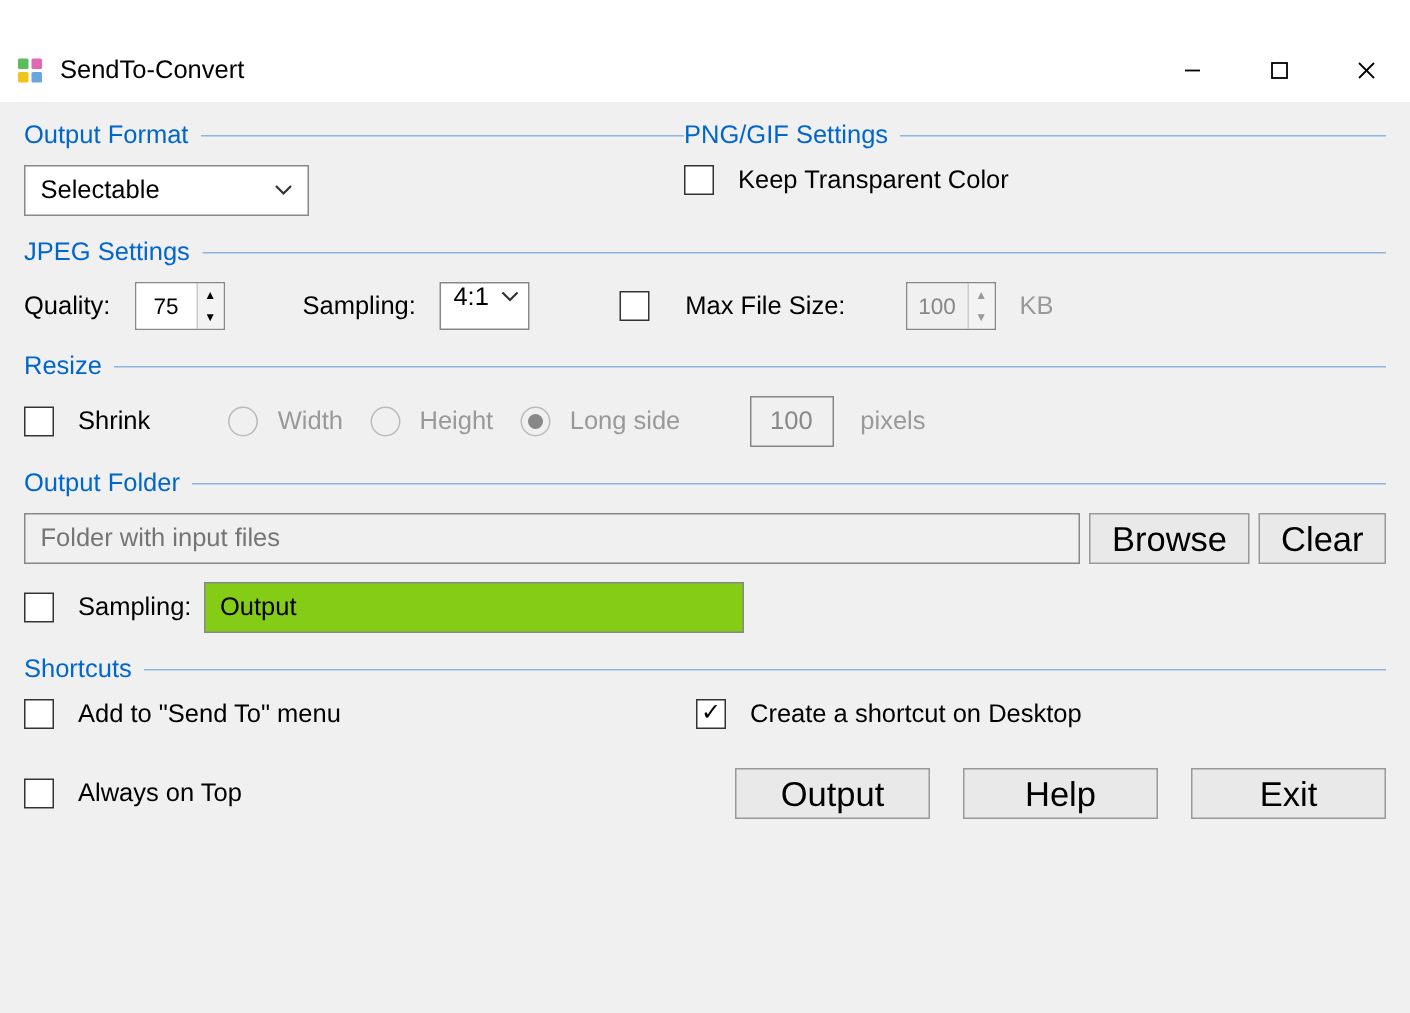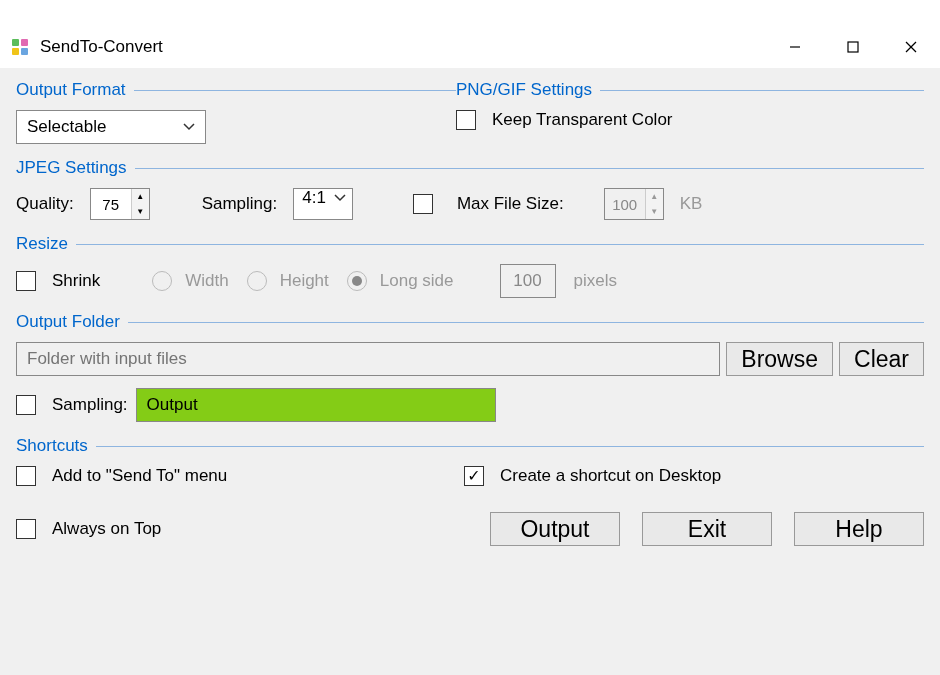--- a/index.html
+++ b/index.html
@@ -373,18 +373,18 @@
         </span>
       </div>
     </div>
 
     <div class="bottom-buttons">
       <span class="field-row" style="flex:1;">
         <span class="checkbox"></span>
         <span>Always on Top</span>
       </span>
       <span class="btn wide">Output</span>
+      <span class="btn wide">Help</span>
       <span class="btn wide">Exit</span>
-      <span class="btn wide">Help</span>
     </div>
 
   </div>
 </div>
 
 </body></html>

